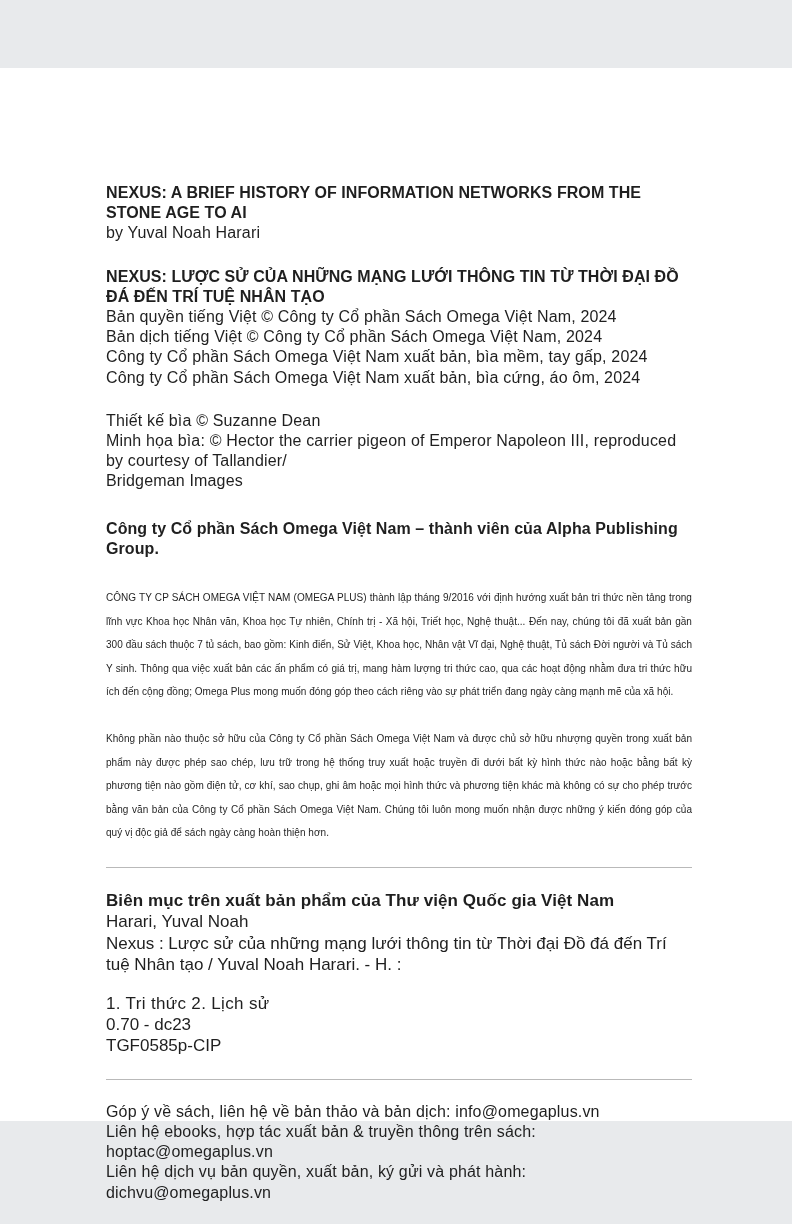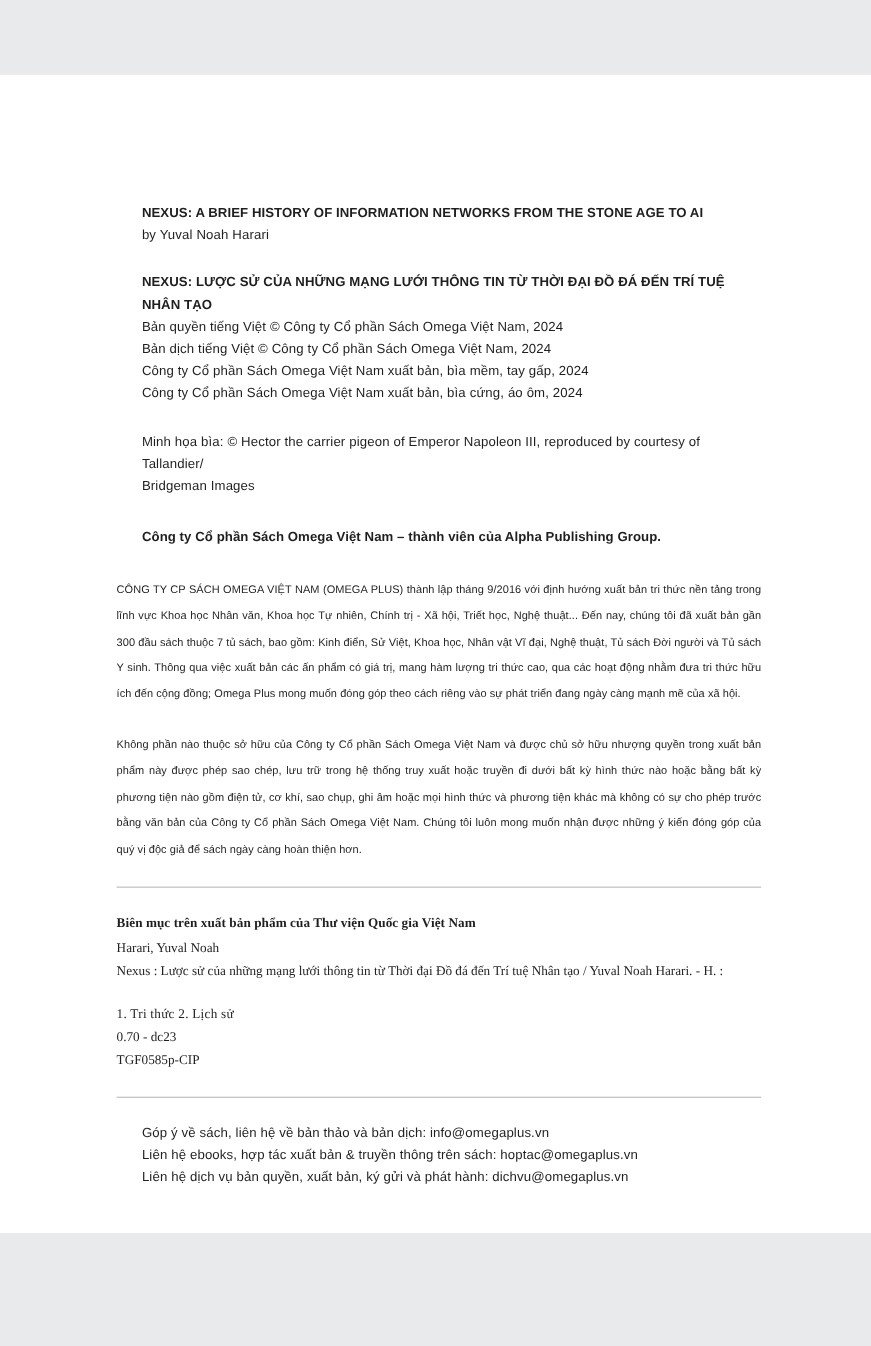--- a/index.html
+++ b/index.html
@@ -23,25 +23,24 @@
     box-sizing: border-box;
   }
   .content {
     position: absolute;
     left: 106px;
     top: 115px;
     width: 586px;
   }
   .block { margin-bottom: 0; }
   .line {
-    font-size: 12px;
+    font-size: 16px;
     line-height: 20.2px;
     letter-spacing: 0.01em;
     color: #1f1f1f;
-    margin-left: 23px;
   }
   .bold {
     font-weight: bold;
     letter-spacing: 0.005em;
   }
   .gap-sm { height: 17px; }
   .gap-md { height: 23px; }
   .gap-lg { height: 27px; }
   .para {
     font-size: 10px;
@@ -53,24 +52,23 @@
   .rule {
     border: none;
     border-top: 1px solid #b9b9b9;
     margin: 0;
     height: 1px;
     width: 100%;
   }
   .rule-wrap-top { padding-top: 22px; padding-bottom: 21px; }
   .rule-wrap-bottom { padding-top: 22px; padding-bottom: 21px; }
   .cip-line {
-    font-size: 12px;
+    font-size: 17px;
     line-height: 21.4px;
     color: #1f1f1f;
-    font-family: Liberation Serif, serif;
   }
   .spaced { letter-spacing: 0.02em; }
 </style>
 </head>
 <body>
 
 <div class="page">
   <div class="content">
 
     <div class="block">
@@ -84,20 +82,21 @@
       <div class="line bold">NEXUS: LƯỢC SỬ CỦA NHỮNG MẠNG LƯỚI THÔNG TIN TỪ THỜI ĐẠI ĐỒ ĐÁ ĐẾN TRÍ TUỆ NHÂN TẠO</div>
       <div class="line">Bản quyền tiếng Việt © Công ty Cổ phần Sách Omega Việt Nam, 2024</div>
       <div class="line">Bản dịch tiếng Việt © Công ty Cổ phần Sách Omega Việt Nam, 2024</div>
       <div class="line">Công ty Cổ phần Sách Omega Việt Nam xuất bản, bìa mềm, tay gấp, 2024</div>
       <div class="line">Công ty Cổ phần Sách Omega Việt Nam xuất bản, bìa cứng, áo ôm, 2024</div>
     </div>
 
     <div class="gap-md"></div>
 
     <div class="block">
+      <div class="line">Thiết kế bìa © Suzanne Dean</div>
       <div class="line">Minh họa bìa: © Hector the carrier pigeon of Emperor Napoleon III, reproduced by courtesy of Tallandier/</div>
       <div class="line">Bridgeman Images</div>
     </div>
 
     <div class="gap-lg"></div>
 
     <div class="block">
       <div class="line bold">Công ty Cổ phần Sách Omega Việt Nam – thành viên của Alpha Publishing Group.</div>
     </div>
 

